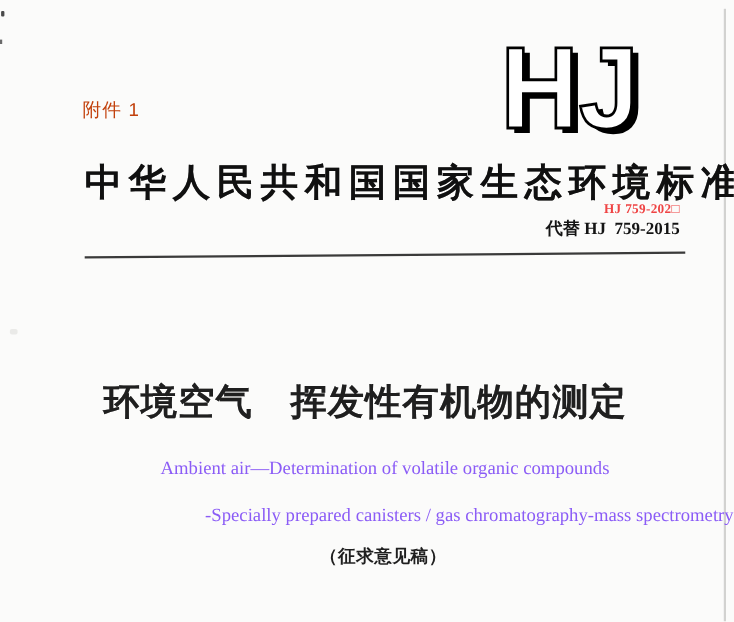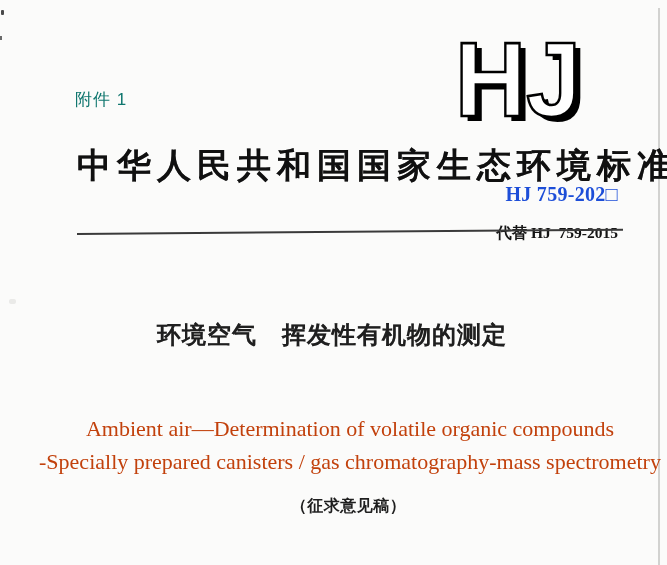--- a/index.html
+++ b/index.html
@@ -14,61 +14,61 @@
   
   .speck{position:absolute;}
   .s1{left:1px;top:10px;width:3px;height:5px;background:#4a4a4a;border-radius:1px;}
   .s2{left:0;top:36px;width:2px;height:4px;background:#6a6a6a;}
   .s3{left:9px;top:299px;width:7px;height:5px;background:#e3e3e0;opacity:.7;border-radius:2px;}
   .page-edge{position:absolute;right:7px;top:8px;bottom:0;width:2px;background:#d2d2d0;}
 
   .attachment{
     position:absolute;left:75px;top:88px;
     font-family:"Liberation Sans","DejaVu Sans",sans-serif;
-    font-size:17px;letter-spacing:1px;color:#0f766e;
+    font-size:17px;letter-spacing:1px;color:#c2410c;
   }
 
   .hj-logo{position:absolute;left:451px;top:28px;width:150px;height:108px;}
   .hj-logo text{
     font-family:"Liberation Sans","DejaVu Sans",sans-serif;
     font-weight:bold;font-size:106px;
   }
   .logo-shadow{fill:#000;}
   .logo-face{fill:#ffffff;stroke:#000;stroke-width:2.6px;}
 
   .national-title{
     position:absolute;left:77px;top:143px;
     font-size:34px;font-weight:bold;letter-spacing:6px;
     white-space:nowrap;color:#101010;
     text-shadow:0 0 .5px rgba(0,0,0,.55);
   }
 
   .std-block{position:absolute;right:49px;top:183px;text-align:right;}
-  .std-no{font-size:20px;font-weight:bold;letter-spacing:.3px;color:#1d4ed8;}
-  .replaces{font-size:15.5px;font-weight:bold;margin-top:17px;color:#141414;white-space:pre;}
+  .std-no{font-size:12px;font-weight:bold;letter-spacing:.3px;color:#ef4444;}
+  .replaces{font-size:15.5px;font-weight:bold;margin-top:0;color:#141414;white-space:pre;}
 
   .header-rule{
     position:absolute;left:77px;top:233px;width:546px;height:2px;
     background:#3a3a3a;transform:rotate(-0.45deg);transform-origin:left center;
   }
 
   .doc-title{
     position:absolute;left:0;top:312px;width:664px;text-align:center;
     font-family:"Liberation Sans","DejaVu Sans",sans-serif;
     font-weight:bold;color:#1f1f1f;
   }
-  .doc-title-line{font-size:24px;line-height:45px;letter-spacing:1px;
-    text-shadow:0 0 .5px rgba(0,0,0,.5);}
+  .doc-title-line{font-size:33px;line-height:45px;letter-spacing:1px;
+    text-shadow:0 0 .5px rgba(0,0,0,.5);margin-top:30px;}
 
   .eng{
     position:absolute;left:33px;width:634px;text-align:center;
-    font-size:22px;color:#c2410c;white-space:nowrap;
+    font-size:17px;color:#8b5cf6;white-space:nowrap;
   }
   .eng1{top:416px;}
-  .eng2{top:449px;}
+  .eng2{top:459px;text-align:right;}
 
   .draft{
     position:absolute;left:30px;top:496px;width:637px;text-align:center;
     font-family:Liberation Mono, monospace;
     font-size:16px;font-weight:bold;letter-spacing:.5px;color:#1f1f1f;
   }
 </style>
 </head>
 <body>
 

